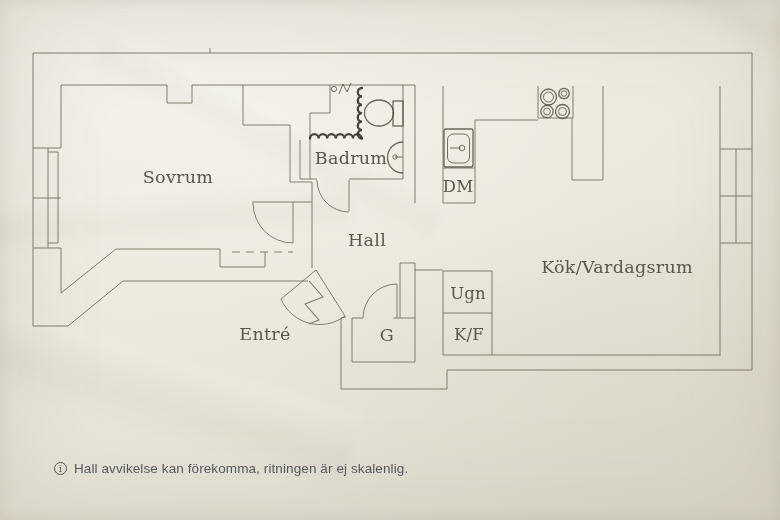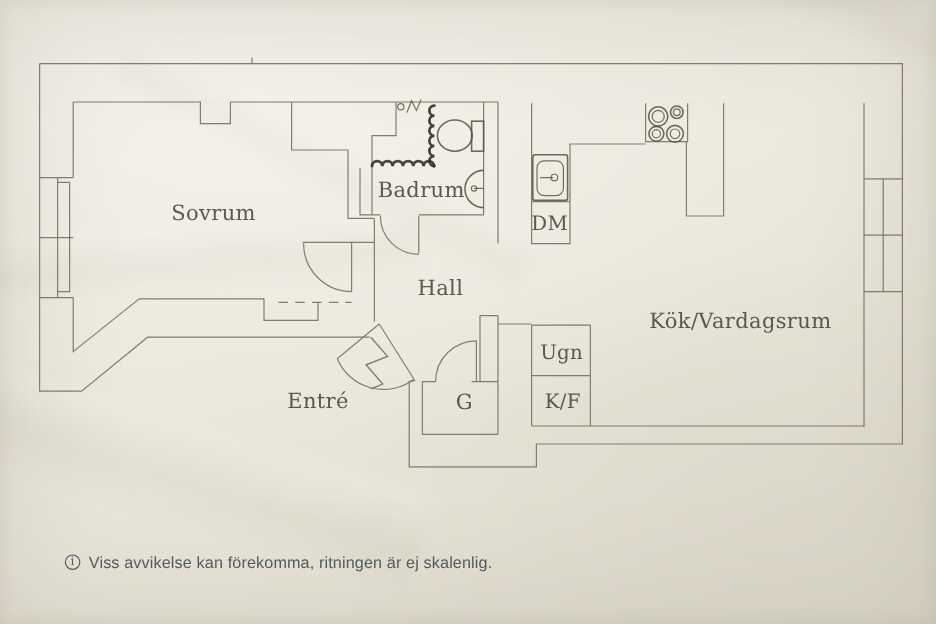--- a/index.html
+++ b/index.html
@@ -146,17 +146,17 @@
     <text class="roomlabel" x="265" y="340">Entré</text>
     <text class="roomlabel" x="617" y="273">Kök/Vardagsrum</text>
     <text class="roomlabel" x="387" y="341">G</text>
     <text class="smalllabel" x="458" y="192">DM</text>
     <text class="smalllabel" x="468" y="299">Ugn</text>
     <text class="smalllabel" x="469" y="340">K/F</text>
   </svg>
 
   <div class="footnote">
     <span class="info-circle">i</span>
-    <span>Viss avvikelse kan förekomma, ritningen är ej skalenlig.</span>
+    <span>Hall avvikelse kan förekomma, ritningen är ej skalenlig.</span>
   </div>
 
   <div class="vignette"></div>
 </div>
 
 </body></html>

